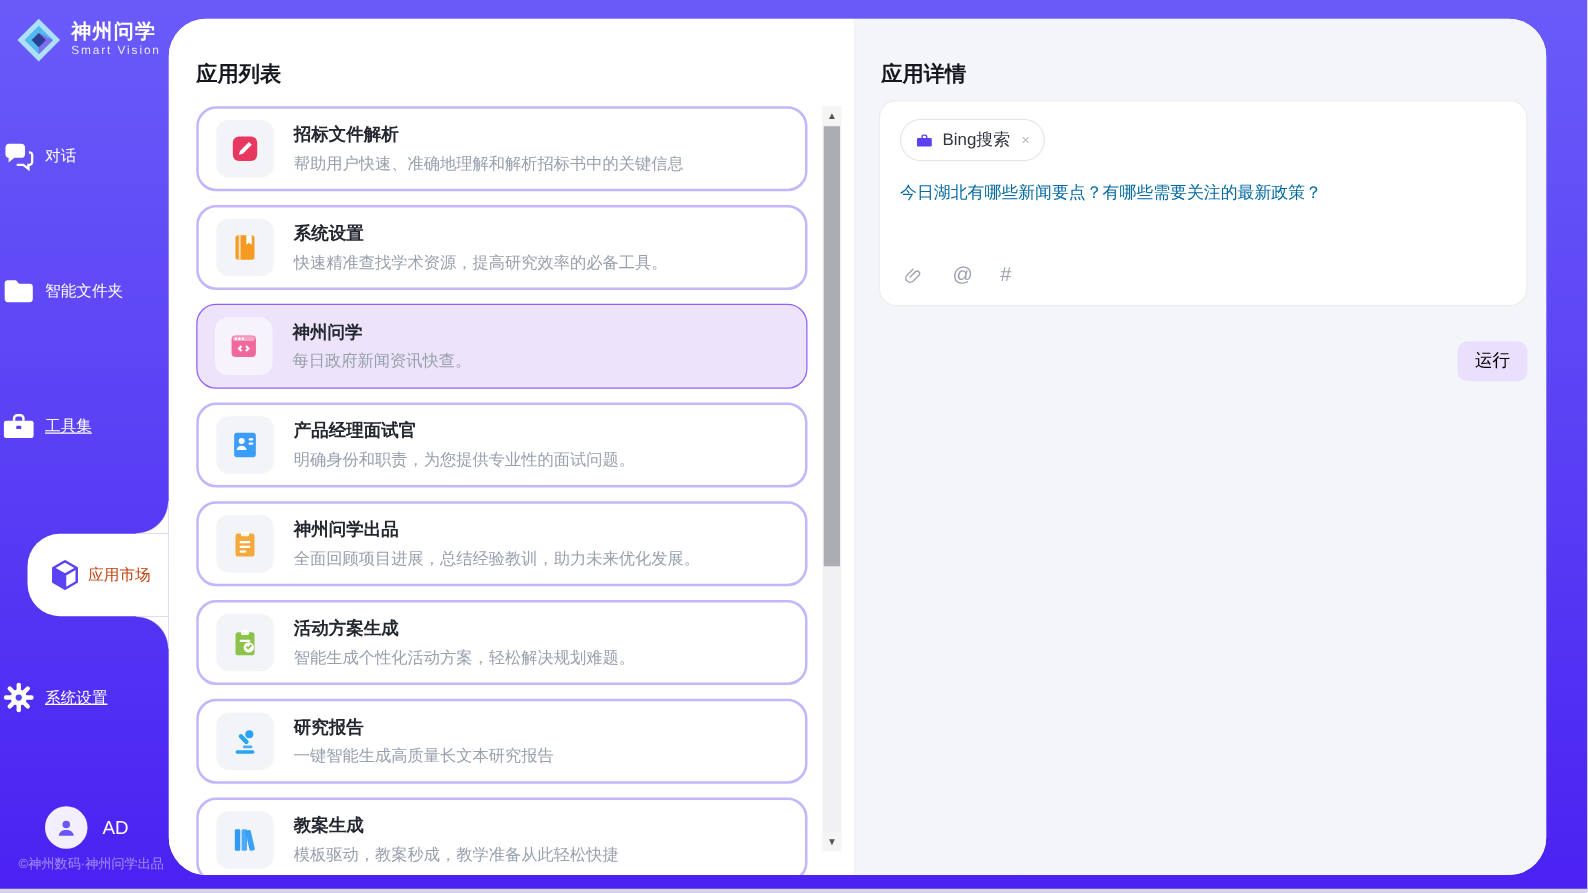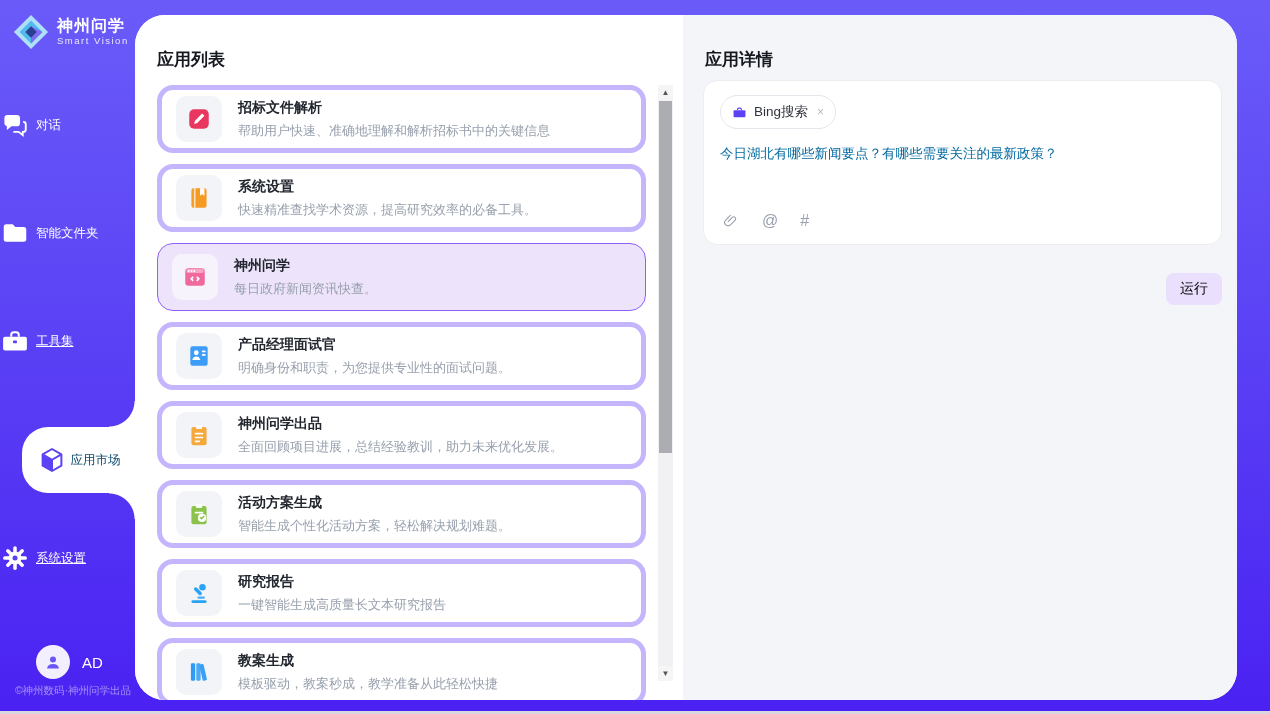--- a/index.html
+++ b/index.html
@@ -17,21 +17,21 @@
   .logo-name { color:#fff; font-size:16px; font-weight:bold; letter-spacing:1px; }
   .logo-tag  { color:#e8e6ff; font-size:9.5px; letter-spacing:1.5px; margin-top:2px; }
 
   .nav-item { position:absolute; left:0; width:135px; display:flex; 
               align-items:center; gap:6px; cursor:pointer; }
   .nav-label { color:#fff; font-size:12.5px; }
   .nav-label.u { text-decoration:underline; }
 
   .nav-item.active { left:22px; width:113px; height:66px; background:#fff;
                      border-radius:26px 0 0 26px; justify-content:center; gap:4px; }
-  .nav-item.active .nav-label { color:#0c4a6e; text-decoration:none; }
+  .nav-item.active .nav-label { color:#c2410c; text-decoration:none; }
   .nav-item.active::before, .nav-item.active::after {
     content:""; position:absolute; right:0; width:26px; height:26px; }
   .nav-item.active::before { top:-26px;
     background:radial-gradient(circle at 0 0, rgba(0,0,0,0) 25px, #fff 26px); }
   .nav-item.active::after { bottom:-26px;
     background:radial-gradient(circle at 0 100%, rgba(0,0,0,0) 25px, #fff 26px); }
 
   .user { position:absolute; left:36px; top:645px; display:flex; align-items:center; gap:12px; }
   .avatar { width:34px; height:34px; border-radius:50%; background:#f3effe;
             display:flex; align-items:center; justify-content:center; }
@@ -41,21 +41,21 @@
 
   
   .main { position:absolute; left:135px; top:15px; width:1102px; height:685px;
           border-radius:30px; overflow:hidden; display:flex; background:#fff; z-index:5; }
 
   
   .list-panel { position:relative; width:548px; background:#fff; overflow:hidden; }
   .panel-title { position:absolute; top:33px; left:22px; font-size:17px; font-weight:bold; color:#15181f; }
 
   .cards { position:absolute; top:70px; left:22px; width:489px; }
-  .card { position:relative; height:68px; margin-bottom:11px; border:5px solid #c4b5fd;
+  .card { position:relative; height:68px; margin-bottom:11px; border:2px solid #c4b5fd;
           border-radius:16px; background:#fff; display:flex; align-items:center;
           padding:0 14px; gap:16px; cursor:pointer; }
   .card.selected { background:#ede4fb; border:1px solid #9061f9; }
   .tile { width:46px; height:46px; border-radius:10px; background:#f2f4f8; flex:0 0 auto;
           display:flex; align-items:center; justify-content:center; }
   .card.selected .tile { background:#f7f3fd; }
   .card-text { display:flex; flex-direction:column; gap:5px; }
   .card-title { font-size:14px; font-weight:bold; color:#23272f; }
   .card-desc  { font-size:13px; color:#98a0ad; }
 

